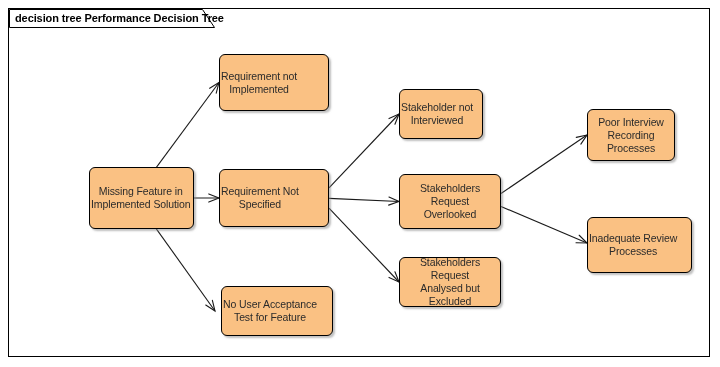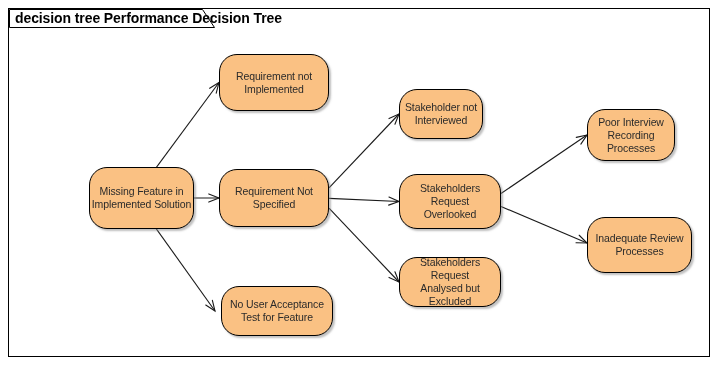--- a/index.html
+++ b/index.html
@@ -35,21 +35,21 @@
   }
   #title-tab svg {
     position: absolute;
     left: 0;
     top: 0;
   }
   #title-tab-label {
     position: absolute;
     left: 6px;
     top: 2px;
-    font-size: 14px;
+    font-size: 11px;
     font-weight: bold;
     color: #000000;
     white-space: nowrap;
     line-height: 14px;
     letter-spacing: -0.1px;
   }
 
   
   #connector-layer {
     position: absolute;
@@ -57,25 +57,24 @@
     top: 0;
     width: 702px;
     height: 349px;
   }
 
   
   .node {
     position: absolute;
     box-sizing: border-box;
     border: 1px solid #000000;
-    border-radius: 18px;
+    border-radius: 6px;
     background: #fac183;
     display: flex;
     align-items: center;
-    justify-content: center;
     text-align: center;
     box-shadow: 2px 2px 2px rgba(140,140,140,0.55);
     z-index: 5;
   }
   .node-label {
     font-size: 10.5px;
     line-height: 13px;
     color: #2b2b2b;
     padding: 0 1px;
     white-space: pre-line;

